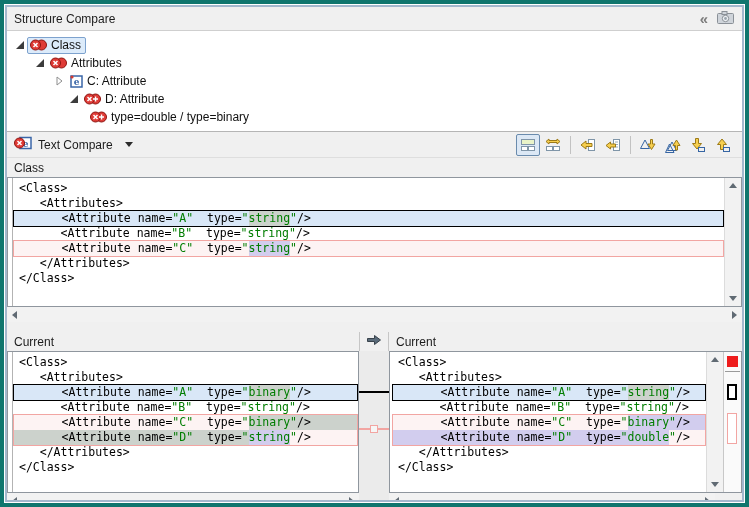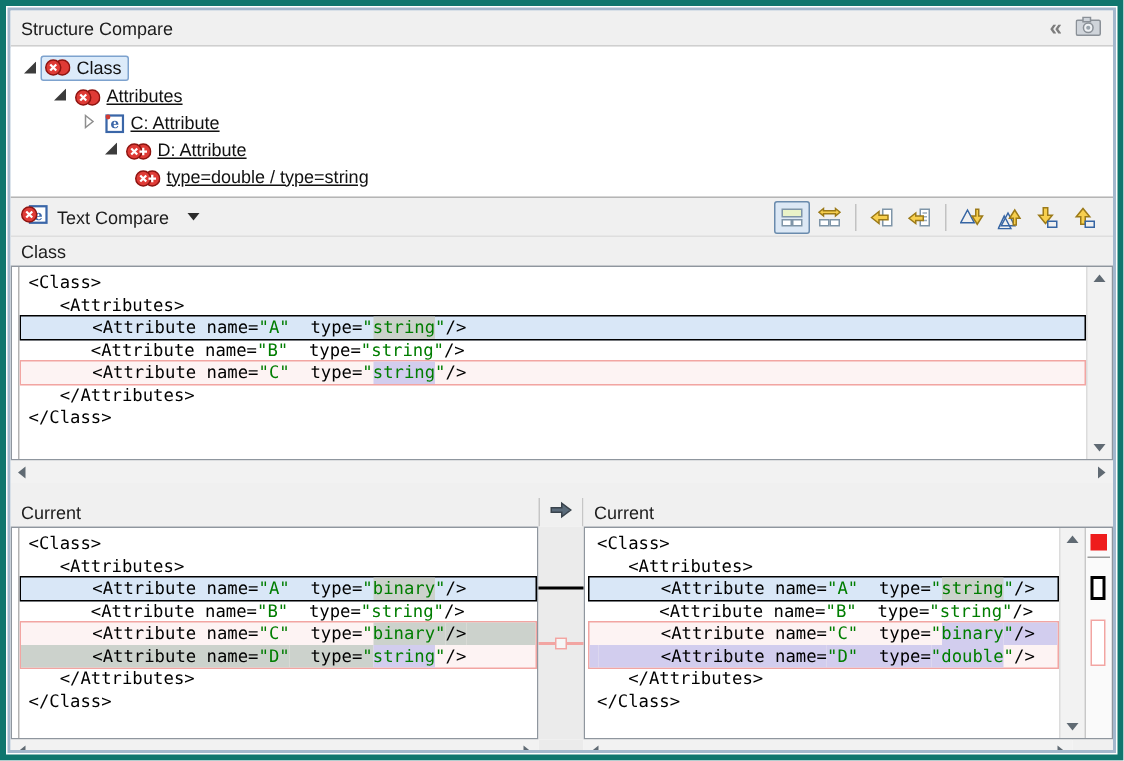--- a/index.html
+++ b/index.html
@@ -15,21 +15,21 @@
   .sc-header .right{margin-left:auto;display:flex;align-items:center;gap:9px;margin-right:8px;}
   .collapse-glyph{font-size:15px;font-weight:bold;color:#7d7d7d;line-height:1;cursor:default;}
 
   
   .tree{left:0;right:0;top:25px;height:99px;background:#fff;padding-top:4px;overflow:hidden;}
   .trow{display:flex;align-items:center;height:18px;font-size:12px;color:#111;}
   .twisty{width:14px;height:10px;display:inline-flex;align-items:center;justify-content:center;flex:none;}
   .ticon{display:inline-flex;align-items:center;margin:0 4px 0 0;flex:none;}
   .tree-sel{display:inline-flex;align-items:center;background:#dcebfa;border:1px solid #7da2ce;
             border-radius:2px;height:17px;padding:0 4px 0 2px;}
-  .tree-plain{display:inline-flex;align-items:flex-end;height:17px;padding:0 4px 0 2px;border:1px solid transparent;text-decoration:underline;}
+  .tree-plain{display:inline-flex;align-items:center;height:17px;padding:0 4px 0 2px;border:1px solid transparent;}
 
   
   .tc-header{left:0;right:0;top:124px;height:27px;border-top:1px solid #b5b5b5;border-bottom:1px solid #dedede;
              padding-left:7px;}
   .tc-title{margin-left:6px;}
   .caret{width:0;height:0;border-left:4px solid transparent;border-right:4px solid transparent;
          border-top:5px solid #2b2b2b;margin-left:12px;}
   .toolbar{margin-left:auto;display:flex;align-items:center;gap:1px;margin-right:7px;}
   .tbtn{width:24px;height:22px;border:1px solid transparent;background:transparent;padding:0;
         display:flex;align-items:center;justify-content:center;cursor:default;}
@@ -180,21 +180,21 @@
           <span class="twisty"></span>
           <span class="tree-plain">
             <span class="ticon">
               <svg width="17" height="12" viewBox="0 0 17 12">
                 <ellipse cx="11.5" cy="6" rx="5" ry="5" fill="#df3b36" stroke="#8e1410"></ellipse>
                 <ellipse cx="5.5" cy="6" rx="5" ry="5" fill="#df3b36" stroke="#8e1410"></ellipse>
                 <path d="M3.5 4 L7.5 8 M7.5 4 L3.5 8" stroke="#fff" stroke-width="1.5"></path>
                 <path d="M11.5 3.5 v5 M9 6 h5" stroke="#fff" stroke-width="1.5"></path>
               </svg>
             </span>
-            <span>type=double / type=string</span>
+            <span>type=double / type=binary</span>
           </span>
         </div>
       </div>
 
   <div class="abs sec-hd tc-header">
     <span><svg width="18" height="14" viewBox="0 0 18 14">
             <rect x="6" y="1.5" width="11" height="11" fill="#fff" stroke="#3a66a8" stroke-width="1.5"></rect>
             <text x="11.5" y="10.5" font-size="9" font-family="DejaVu Serif, serif" fill="#3a66a8" text-anchor="middle" font-weight="bold">e</text>
             <circle cx="5.5" cy="7" r="5" fill="#df3b36" stroke="#8e1410"></circle>
             <path d="M3.5 5 L7.5 9 M7.5 5 L3.5 9" stroke="#fff" stroke-width="1.5"></path>

